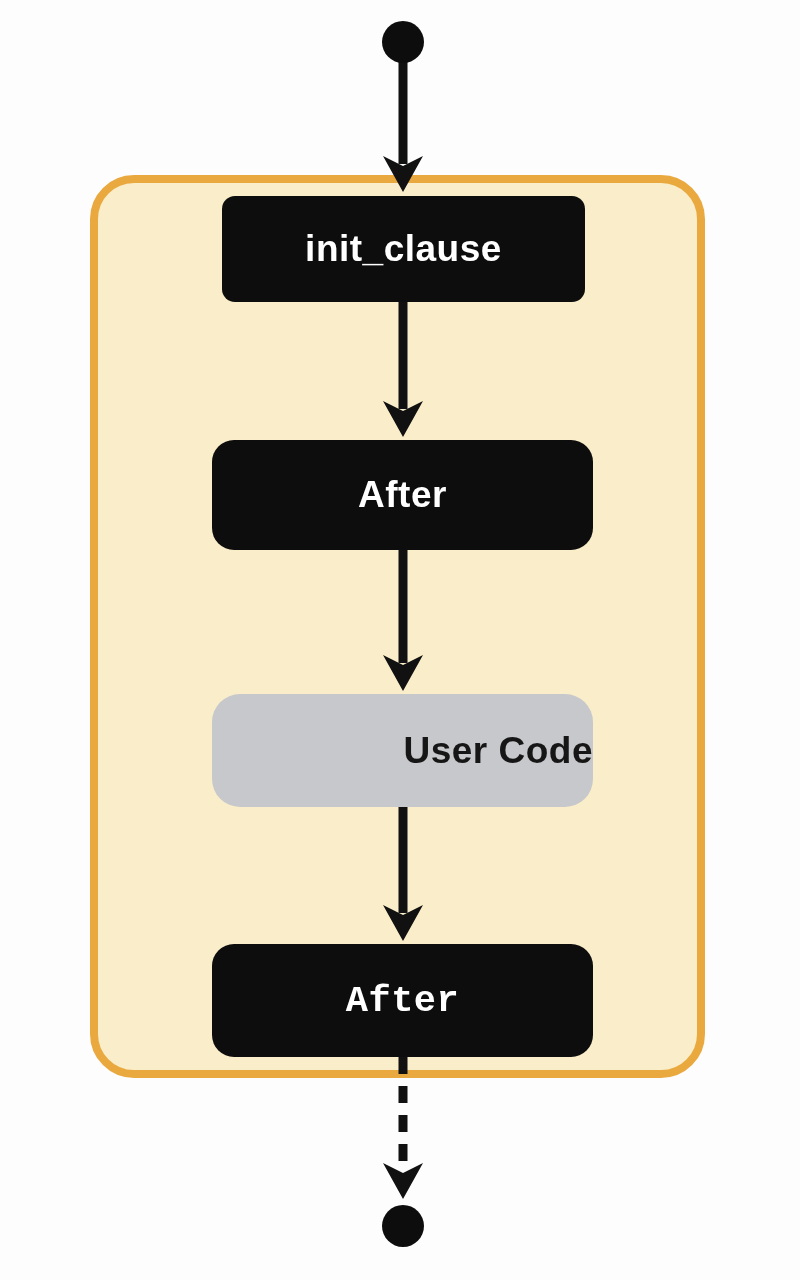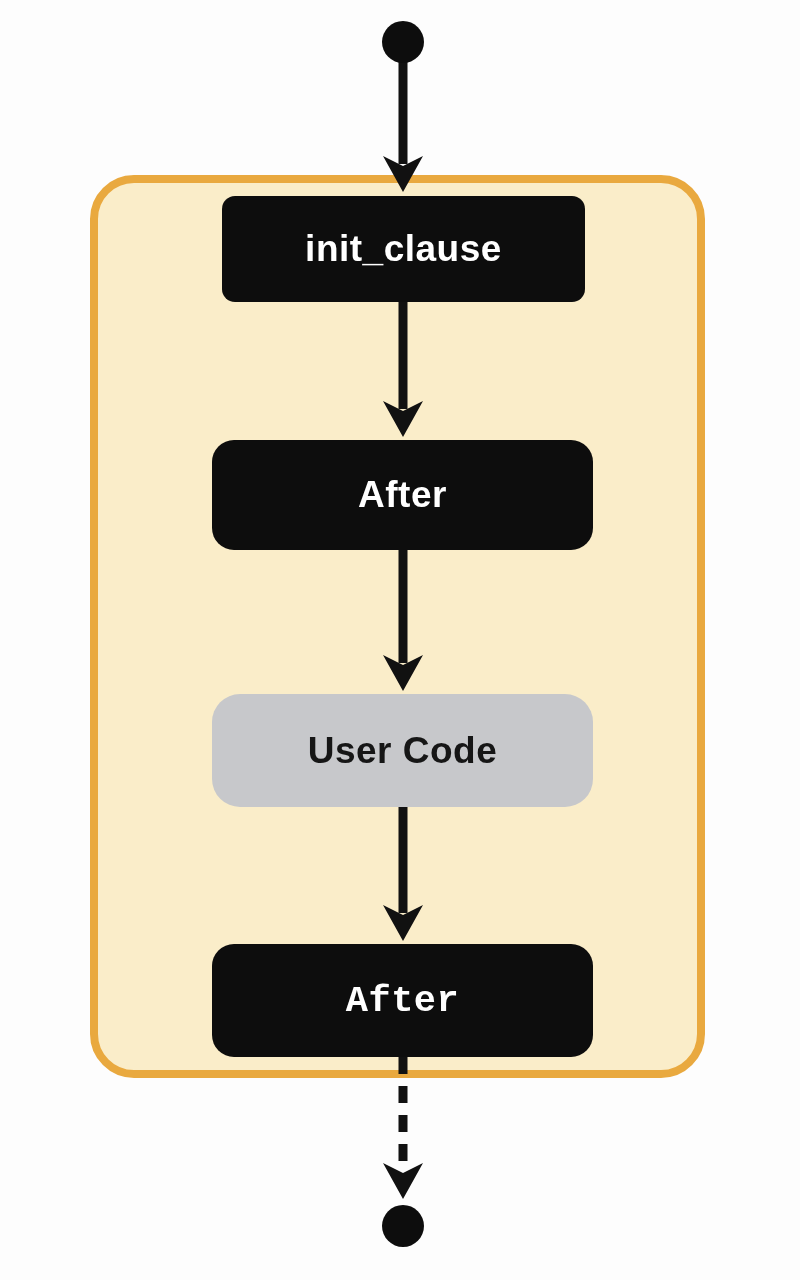--- a/index.html
+++ b/index.html
@@ -43,21 +43,21 @@
     background: #0d0d0d;
     color: #ffffff;
     font-size: 37px;
     font-weight: 600;
     letter-spacing: 0.5px;
     border-radius: 22px;
   }
   .node--init   { left: 222px; top: 196px; width: 363px; height: 106px; border-radius: 13px; }
   .node--before { left: 212px; top: 440px; width: 381px; height: 110px; }
   .node--user   { left: 212px; top: 694px; width: 381px; height: 113px; border-radius: 28px;
-                  background: #c7c8cb; color: #161616; }
+                  background: #c7c8cb; color: #161616; justify-content: flex-end; }
   .node--after  { left: 212px; top: 944px; width: 381px; height: 113px; font-family: Liberation Mono, monospace; }
   .terminal-dot {
     position: absolute;
     width: 42px;
     height: 42px;
     border-radius: 50%;
     background: #0d0d0d;
   }
   .terminal-dot--start { left: 382px; top: 21px; }
   .terminal-dot--end   { left: 382px; top: 1205px; }

